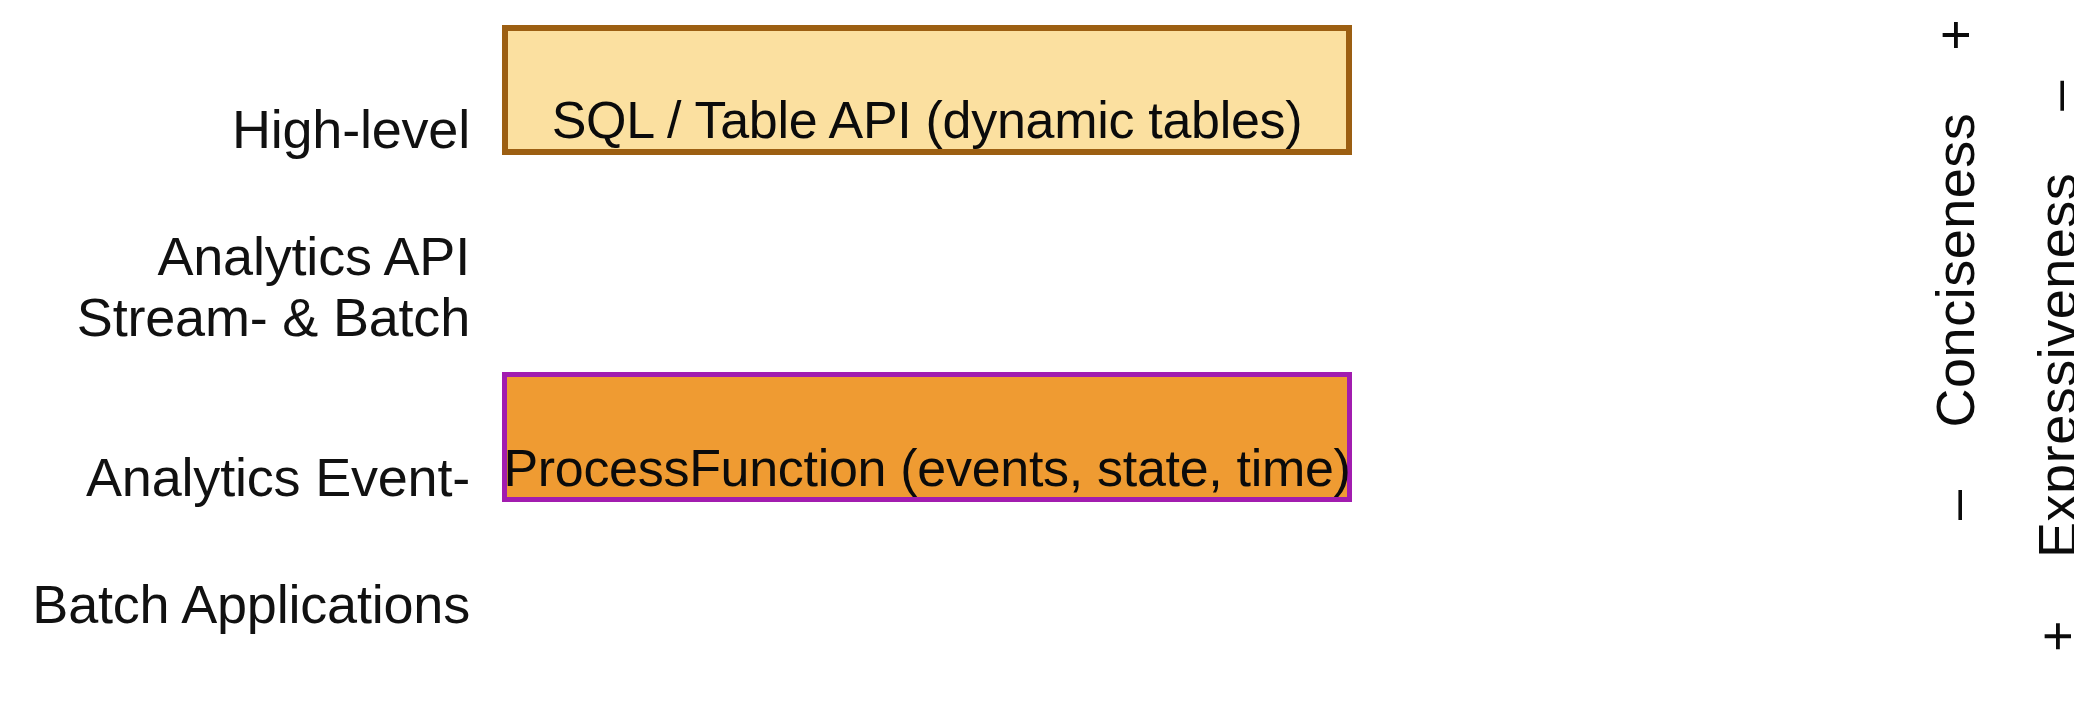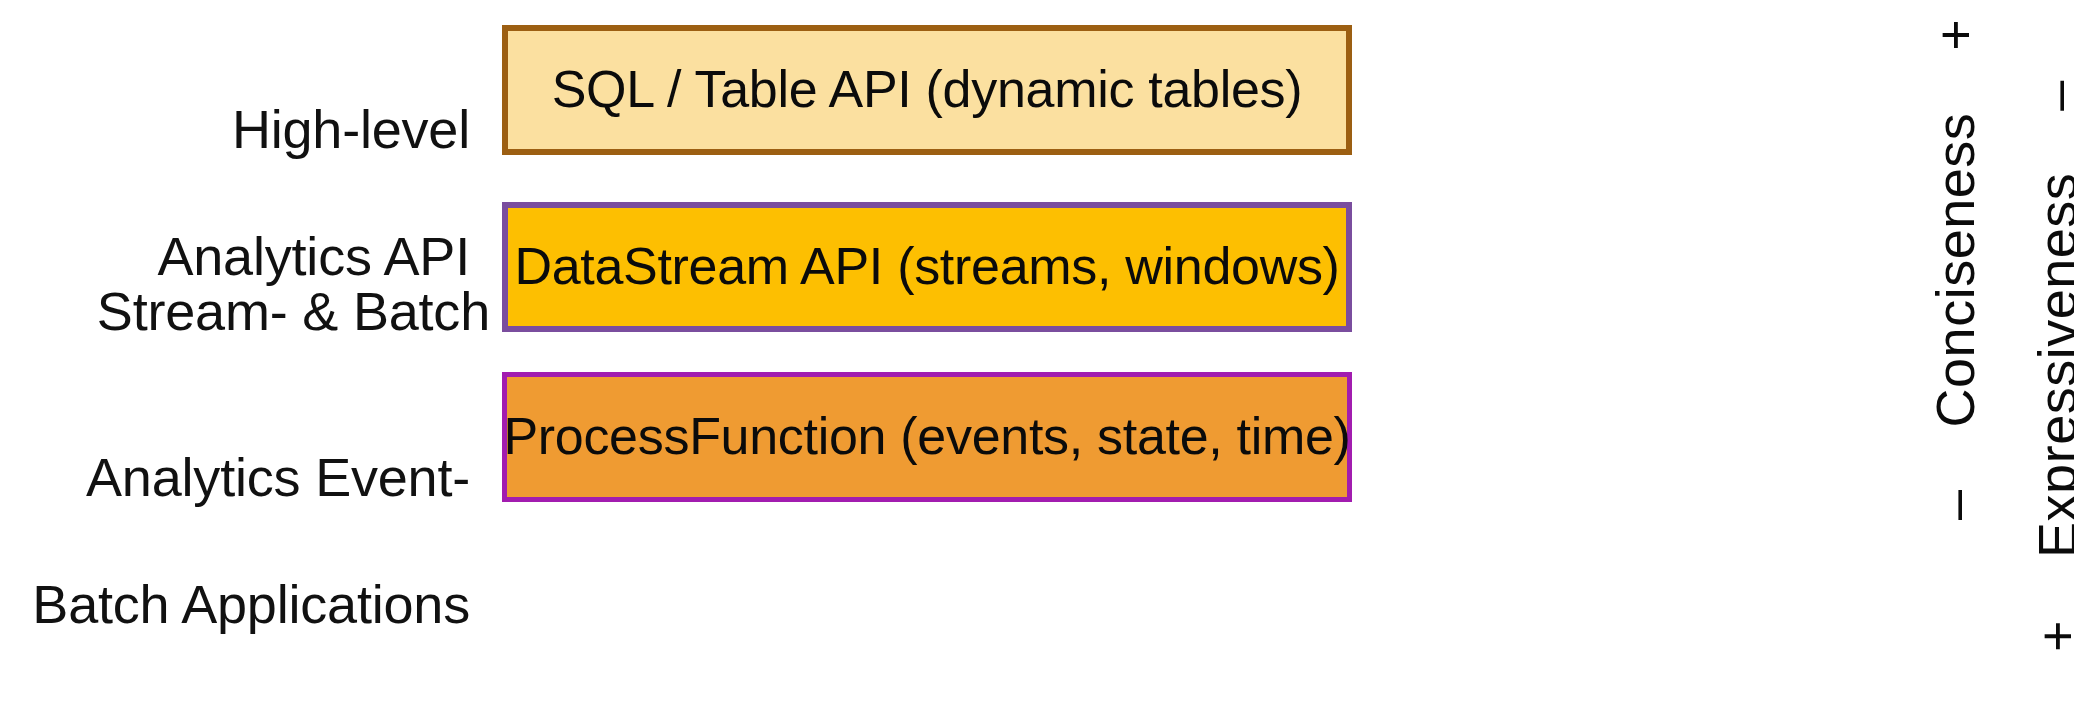--- a/index.html
+++ b/index.html
@@ -34,21 +34,21 @@
   }
   .row-label .l1, .row-label .l2 { display: block; }
 
   
   .layer-box {
     position: absolute;
     left: 502px;
     width: 850px;
     box-sizing: border-box;
     display: flex;
-    align-items: center;
+    align-items: flex-end;
     justify-content: center;
   }
   .layer-box .box-text {
     font-size: 52px;
     line-height: 1.1;
     color: #0b0b0b;
     letter-spacing: -0.3px;
     white-space: nowrap;
   }
 
@@ -71,27 +71,24 @@
 
   <div class="row-label" style="top:34px;">
     <span class="l1">High-level</span>
     <span class="l2">Analytics API</span>
   </div>
 
   <div class="layer-box" style="top:25px; height:130px; background:#FBE0A0; border:6px solid #9C5F12;">
     <span class="box-text">SQL / Table API (dynamic tables)</span>
   </div>
 
-  <div class="row-label" style="top:216px;margin-left:20px;">
+  <div class="row-label" style="top:222px;">
     <span class="l1">Stream- &amp; Batch</span>
   </div>
 
-  <div class="layer-box" style="top:202px; height:130px; background:#FDBF01; border:6px solid #7A4D9E;">
-    <span class="box-text">DataStream API (streams, windows)</span>
-  </div>
 
   <div class="row-label" style="top:382px;">
     <span class="l1">Analytics Event-</span>
     <span class="l2">Batch Applications</span>
   </div>
 
   <div class="layer-box" style="top:372px; height:130px; background:#EF9B32; border:5px solid #a21caf;">
     <span class="box-text">ProcessFunction (events, state, time)</span>
   </div>
 

